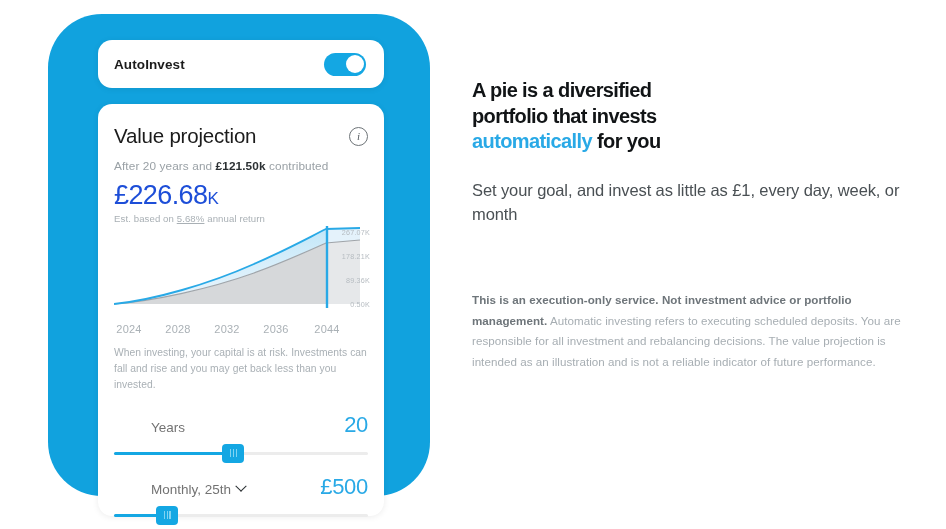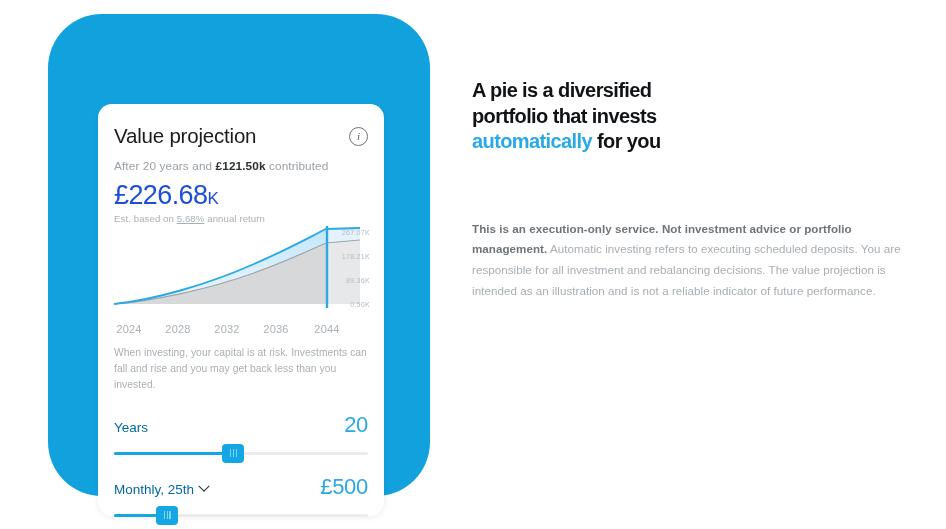--- a/index.html
+++ b/index.html
@@ -90,21 +90,21 @@
   .risk-text {
     margin-top: 8px; font-size: 10.3px; line-height: 1.55; color: #a9b0b5;
     letter-spacing: .05px; width: 258px;
   }
 
   
   .slider-block { margin-top: 19px; }
   .slider-row {
     display: flex; align-items: baseline; justify-content: space-between;
   }
-  .slider-name { font-size: 13.5px; color: #0369a1; display: flex; align-items: center; gap: 6px; }
+  .slider-name { font-size: 13.5px; color: #737373; display: flex; align-items: center; gap: 6px; margin-left: 37px; }
   .chev {
     display: inline-block; width: 8px; height: 8px;
     border-right: 1.6px solid #2b3033; border-bottom: 1.6px solid #2b3033;
     transform: rotate(45deg) translate(-2px,-2px);
   }
   .slider-val { font-size: 22px; color: #29A9E6; letter-spacing: -.3px; }
   .slider-track {
     position: relative; margin-top: 14px; height: 3px;
     background: #ececec; border-radius: 2px; width: 254px;
   }
@@ -138,20 +138,26 @@
   .legal b { color: #6e757a; font-weight: bold; }
 </style>
 </head>
 <body>
 
 <div id="root">
 
   <div class="phone-wrap">
     <div class="phone-frame"></div>
 
+    <div class="card card-toggle">
+      <span class="toggle-label">AutoInvest</span>
+      <div class="toggle-switch">
+        <div class="toggle-knob"></div>
+      </div>
+    </div>
 
     <div class="card card-projection">
 
       <div class="proj-head">
         <div class="proj-title">Value projection</div>
         <div class="info-icon">i</div>
       </div>
 
       <div class="proj-sub"><span>After 20 years and </span><b>£121.50k</b><span> contributed</span></div>
 
@@ -238,17 +244,18 @@
     </div>
   </div>
 
   <div class="right">
     <h1 class="headline">
       <span>A pie is a diversified</span><br>
       <span>portfolio that invests</span><br>
       <span class="accent">automatically</span><span> for you</span>
     </h1>
 
+    <p class="subhead">Set your goal, and invest as little as £1, every day, week, or month</p>
 
     <p class="legal"><b>This is an execution-only service. Not investment advice or portfolio management.</b><span> Automatic investing refers to executing scheduled deposits. You are responsible for all investment and rebalancing decisions. The value projection is intended as an illustration and is not a reliable indicator of future performance.</span></p>
   </div>
 
 </div>
 
 </body></html>

